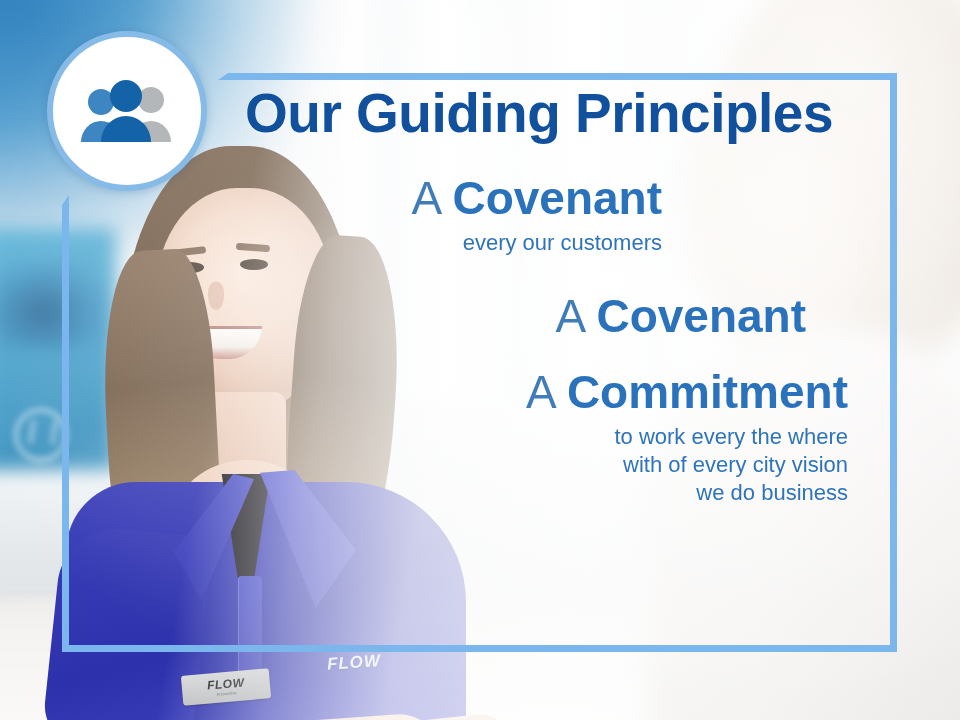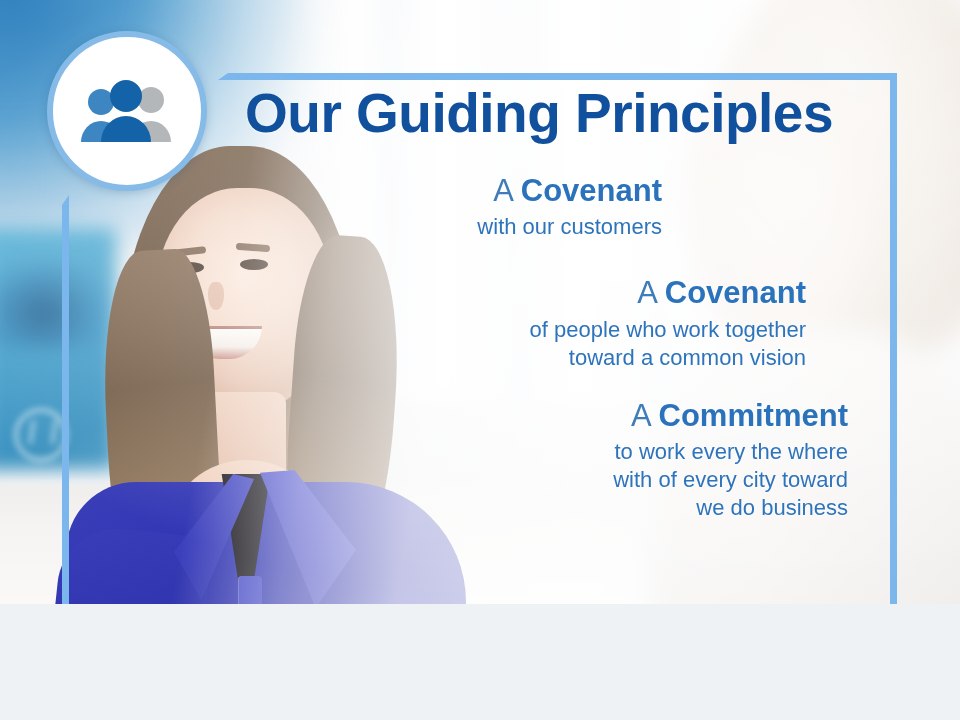--- a/index.html
+++ b/index.html
@@ -3,21 +3,21 @@
 <meta charset="utf-8">
 <style>
   html,body{margin:0;padding:0;}
   body{
     width:960px;height:720px;overflow:hidden;
     font-family:"Liberation Sans", sans-serif;
     background:#eef2f5;
   }
 
   #stage{
-    position:relative;width:960px;height:604px;overflow:hidden;
+    position:relative;width:960px;height:720px;overflow:hidden;
     background:#f3f5f7;
   }
 
   
   .photo{position:absolute;inset:0;overflow:hidden;}
 
   
   .bg-base{
     position:absolute;inset:-40px;
     background:
@@ -246,21 +246,21 @@
     line-height:1;text-align:center;margin:0 0 2px 0;padding-right:10px;
     text-shadow:0 1px 2px rgba(255,255,255,.75);
   }
 
   .block{text-align:right;padding-right:34px;}
   .block-1{margin-top:34px;padding-right:206px;}
   .block-2{margin-top:36px;padding-right:62px;}
   .block-3{margin-top:28px;padding-right:20px;}
 
   .big{
-    font-size:31px;line-height:1.04;color:#2a72bb;white-space:nowrap;
+    font-size:46px;line-height:1.04;color:#2a72bb;white-space:nowrap;
     text-shadow:0 1px 2px rgba(255,255,255,.7);
   }
   .big .thin{font-weight:normal;color:#3f7cb9;}
   .big .bold{font-weight:bold;color:#2a72bb;}
   .sub{
     font-size:22px;line-height:1.28;color:#2e74bc;margin-top:6px;
     text-shadow:0 1px 2px rgba(255,255,255,.7);
   }
   .sub .b{font-weight:normal;}
   .sub .r{font-weight:normal;}
@@ -347,49 +347,41 @@
   <div class="content">
 
     <div class="headline">Our Guiding Principles</div>
 
     <div class="block block-1">
       <div class="big">
         <span class="thin">A </span><span class="bold">Covenant</span>
       </div>
       <div class="sub">
         <div>
-          <span class="r">with </span><span class="b">our customers</span>
+          <span class="r">every </span><span class="b">our customers</span>
         </div>
       </div>
     </div>
 
     <div class="block block-2">
       <div class="big">
         <span class="thin">A </span><span class="bold">Covenant</span>
-      </div>
-      <div class="sub">
-        <div>
-          <span class="r">of </span><span class="b">people who work together</span>
-        </div>
-        <div>
-          <span class="r">toward a common vision</span>
-        </div>
       </div>
     </div>
 
     <div class="block block-3">
       <div class="big">
         <span class="thin">A </span><span class="bold">Commitment</span>
       </div>
       <div class="sub">
         <div>
           <span class="r">to work every the </span><span class="b">where</span>
         </div>
         <div>
-          <span class="b">with of every city</span><span class="r"> toward</span>
+          <span class="b">with of every city</span><span class="r"> vision</span>
         </div>
         <div>
           <span class="r">we do business</span>
         </div>
       </div>
     </div>
 
   </div>
 </div>
 

